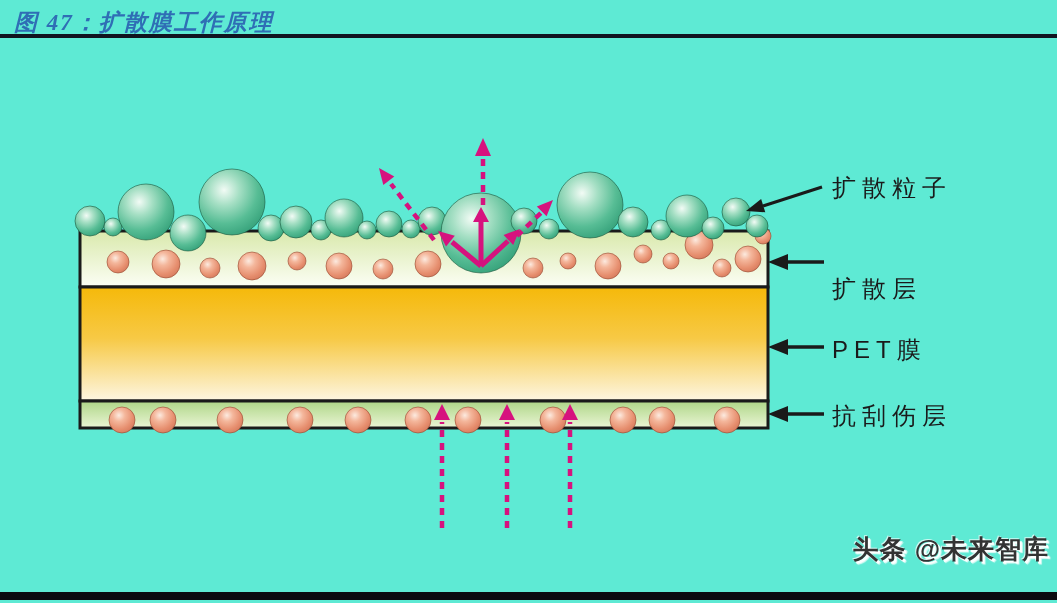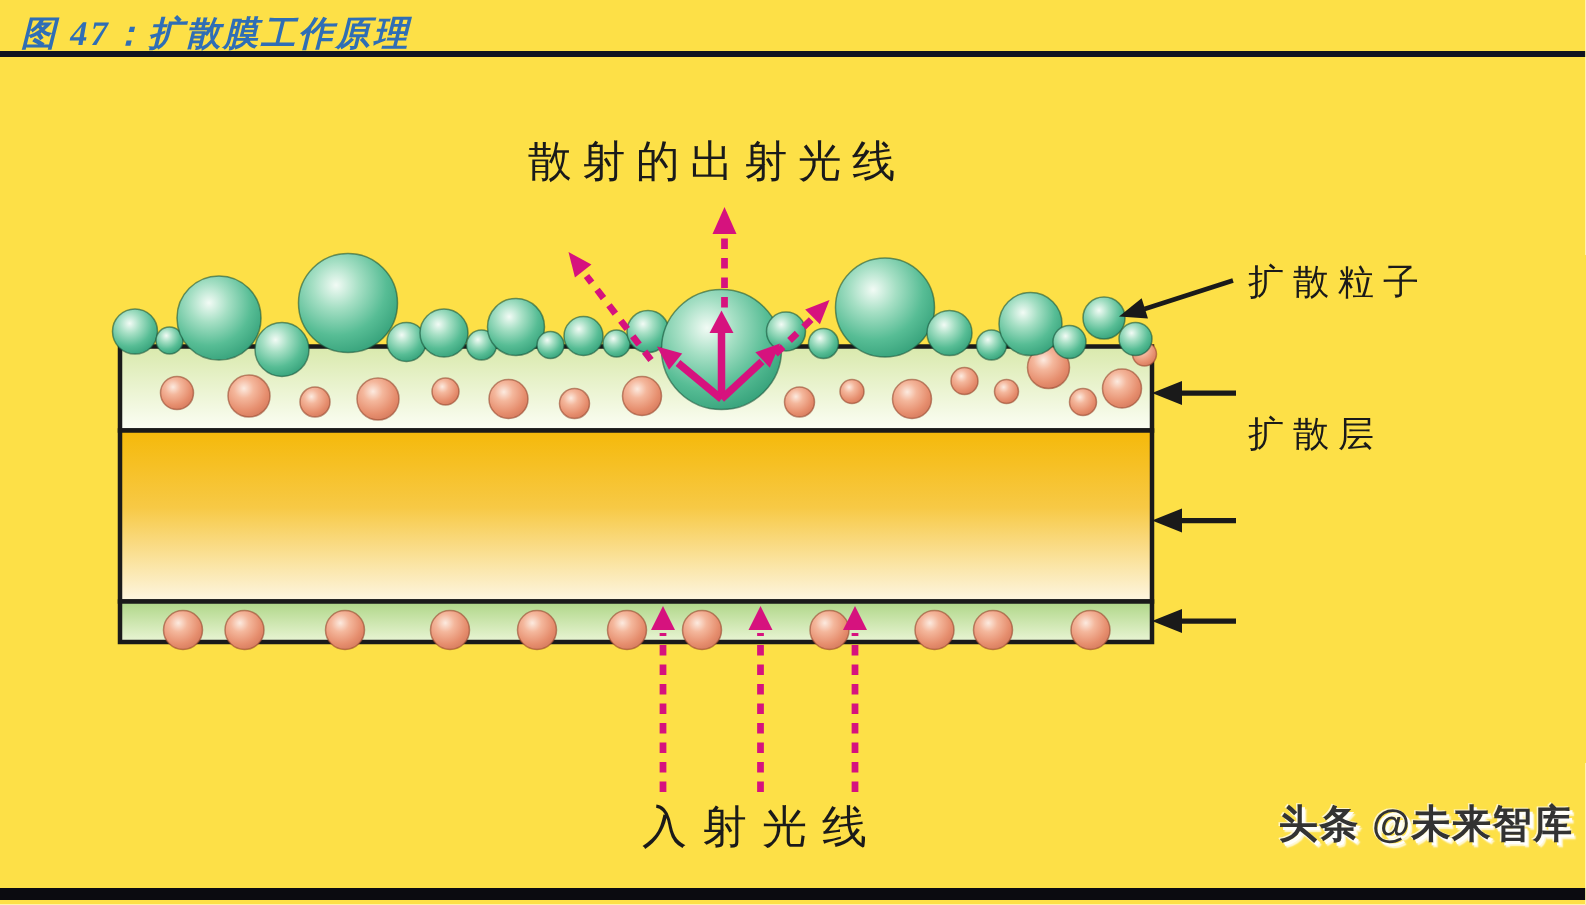--- a/index.html
+++ b/index.html
@@ -1,16 +1,16 @@
 <!DOCTYPE html>
 <html><head>
 <meta charset="utf-8">
 <style>
   html,body{margin:0;padding:0;background:#ffffff;}
-  .page{position:relative;width:1057px;height:603px;background:#fde047;overflow:hidden;
+  .page{position:relative;width:1057px;height:603px;background:#5eead4;overflow:hidden;
         font-family:"Liberation Sans", sans-serif;}
   .fig-title{position:absolute;left:14px;top:7px;font-size:23px;font-weight:bold;
              font-style:italic;letter-spacing:2px;color:#2F6EB5;
              font-family:"Liberation Serif", serif;white-space:nowrap;}
   .top-rule{position:absolute;left:0;top:34px;width:1057px;height:4px;background:#10141F;}
   .bottom-rule{position:absolute;left:0;top:592px;width:1057px;height:8px;background:#0B0B10;}
   svg.diagram{position:absolute;left:0;top:0;}
   .lbl{position:absolute;color:#1A1A1A;white-space:nowrap;
        font-family:"Liberation Sans", sans-serif;}
   .lbl-top{left:352px;top:88px;font-size:29px;letter-spacing:7px;}
@@ -159,21 +159,21 @@
       <polygon points="768,262 788,254 788,270" stroke="none"></polygon>
 
       <line x1="824" y1="347" x2="786" y2="347" stroke-width="3.5"></line>
       <polygon points="768,347 788,339 788,355" stroke="none"></polygon>
 
       <line x1="824" y1="414" x2="786" y2="414" stroke-width="3.5"></line>
       <polygon points="768,414 788,406 788,422" stroke="none"></polygon>
     </g>
   </svg>
 
-  <div class="lbl lbl-top">散射的出射光线</div>
-  <div class="lbl lbl-incident">入射光线</div>
   <div class="lbl lbl-right lbl-particle">扩散粒子</div>
   <div class="lbl lbl-right lbl-difflayer">扩散层</div>
+  <div class="lbl lbl-right lbl-pet">PET膜</div>
+  <div class="lbl lbl-right lbl-scratch">抗刮伤层</div>
 
   <div class="watermark">头条 @未来智库</div>
   <div class="bottom-rule"></div>
 
 </div>
 
 </body></html>

